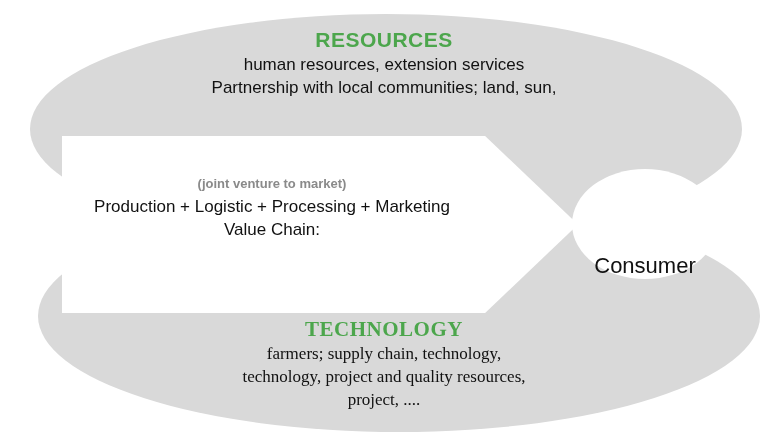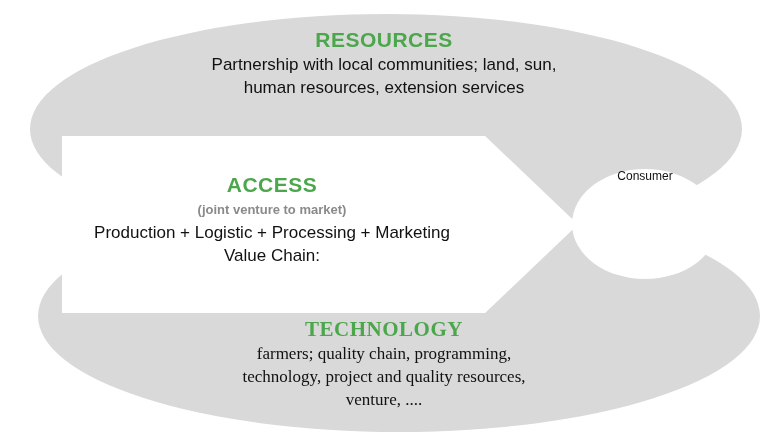--- a/index.html
+++ b/index.html
@@ -39,23 +39,23 @@
     left:62px; top:136px; width:516px; height:177px;
     background:var(--background);
     clip-path:polygon(0 0, 82% 0, 100% 50%, 82% 100%, 0 100%);
     z-index:2;
   }
   .consumer{
     position:absolute;
     left:572px; top:169px; width:146px; height:110px;
     background:var(--background);
     border-radius:50%;
-    display:flex; align-items:flex-start; justify-content:center;
+    display:flex; align-items:flex-end; justify-content:center;
     z-index:3;
-    font-size:12px;
+    font-size:22px;
   }
   .text-block{
     position:absolute;
     text-align:center;
     z-index:4;
   }
   .green-title{
     color:var(--accent-green);
     font-weight:bold;
     font-size:21px;
@@ -84,31 +84,30 @@
 
   <div class="ellipse top"></div>
   <div class="ellipse bottom"></div>
   <div class="arrow"></div>
   <div class="consumer">
     <span>Consumer</span>
   </div>
 
   <div class="text-block resources-block">
     <div class="green-title">RESOURCES</div>
+    <div class="body-line">human resources, extension services</div>
     <div class="body-line">Partnership with local communities; land, sun,</div>
-    <div class="body-line">human resources, extension services</div>
   </div>
 
   <div class="text-block access-block">
-    <div class="green-title">ACCESS</div>
     <div class="subtitle-line">(joint venture to market)</div>
     <div class="body-line">Production + Logistic + Processing + Marketing</div>
     <div class="body-line">Value Chain:</div>
   </div>
 
   <div class="text-block technology-block">
     <div class="green-title">TECHNOLOGY</div>
-    <div class="body-line">farmers; quality chain, programming,</div>
+    <div class="body-line">farmers; supply chain, technology,</div>
     <div class="body-line">technology, project and quality resources,</div>
-    <div class="body-line">venture, ....</div>
+    <div class="body-line">project, ....</div>
   </div>
 
 </div>
 
 </body></html>

